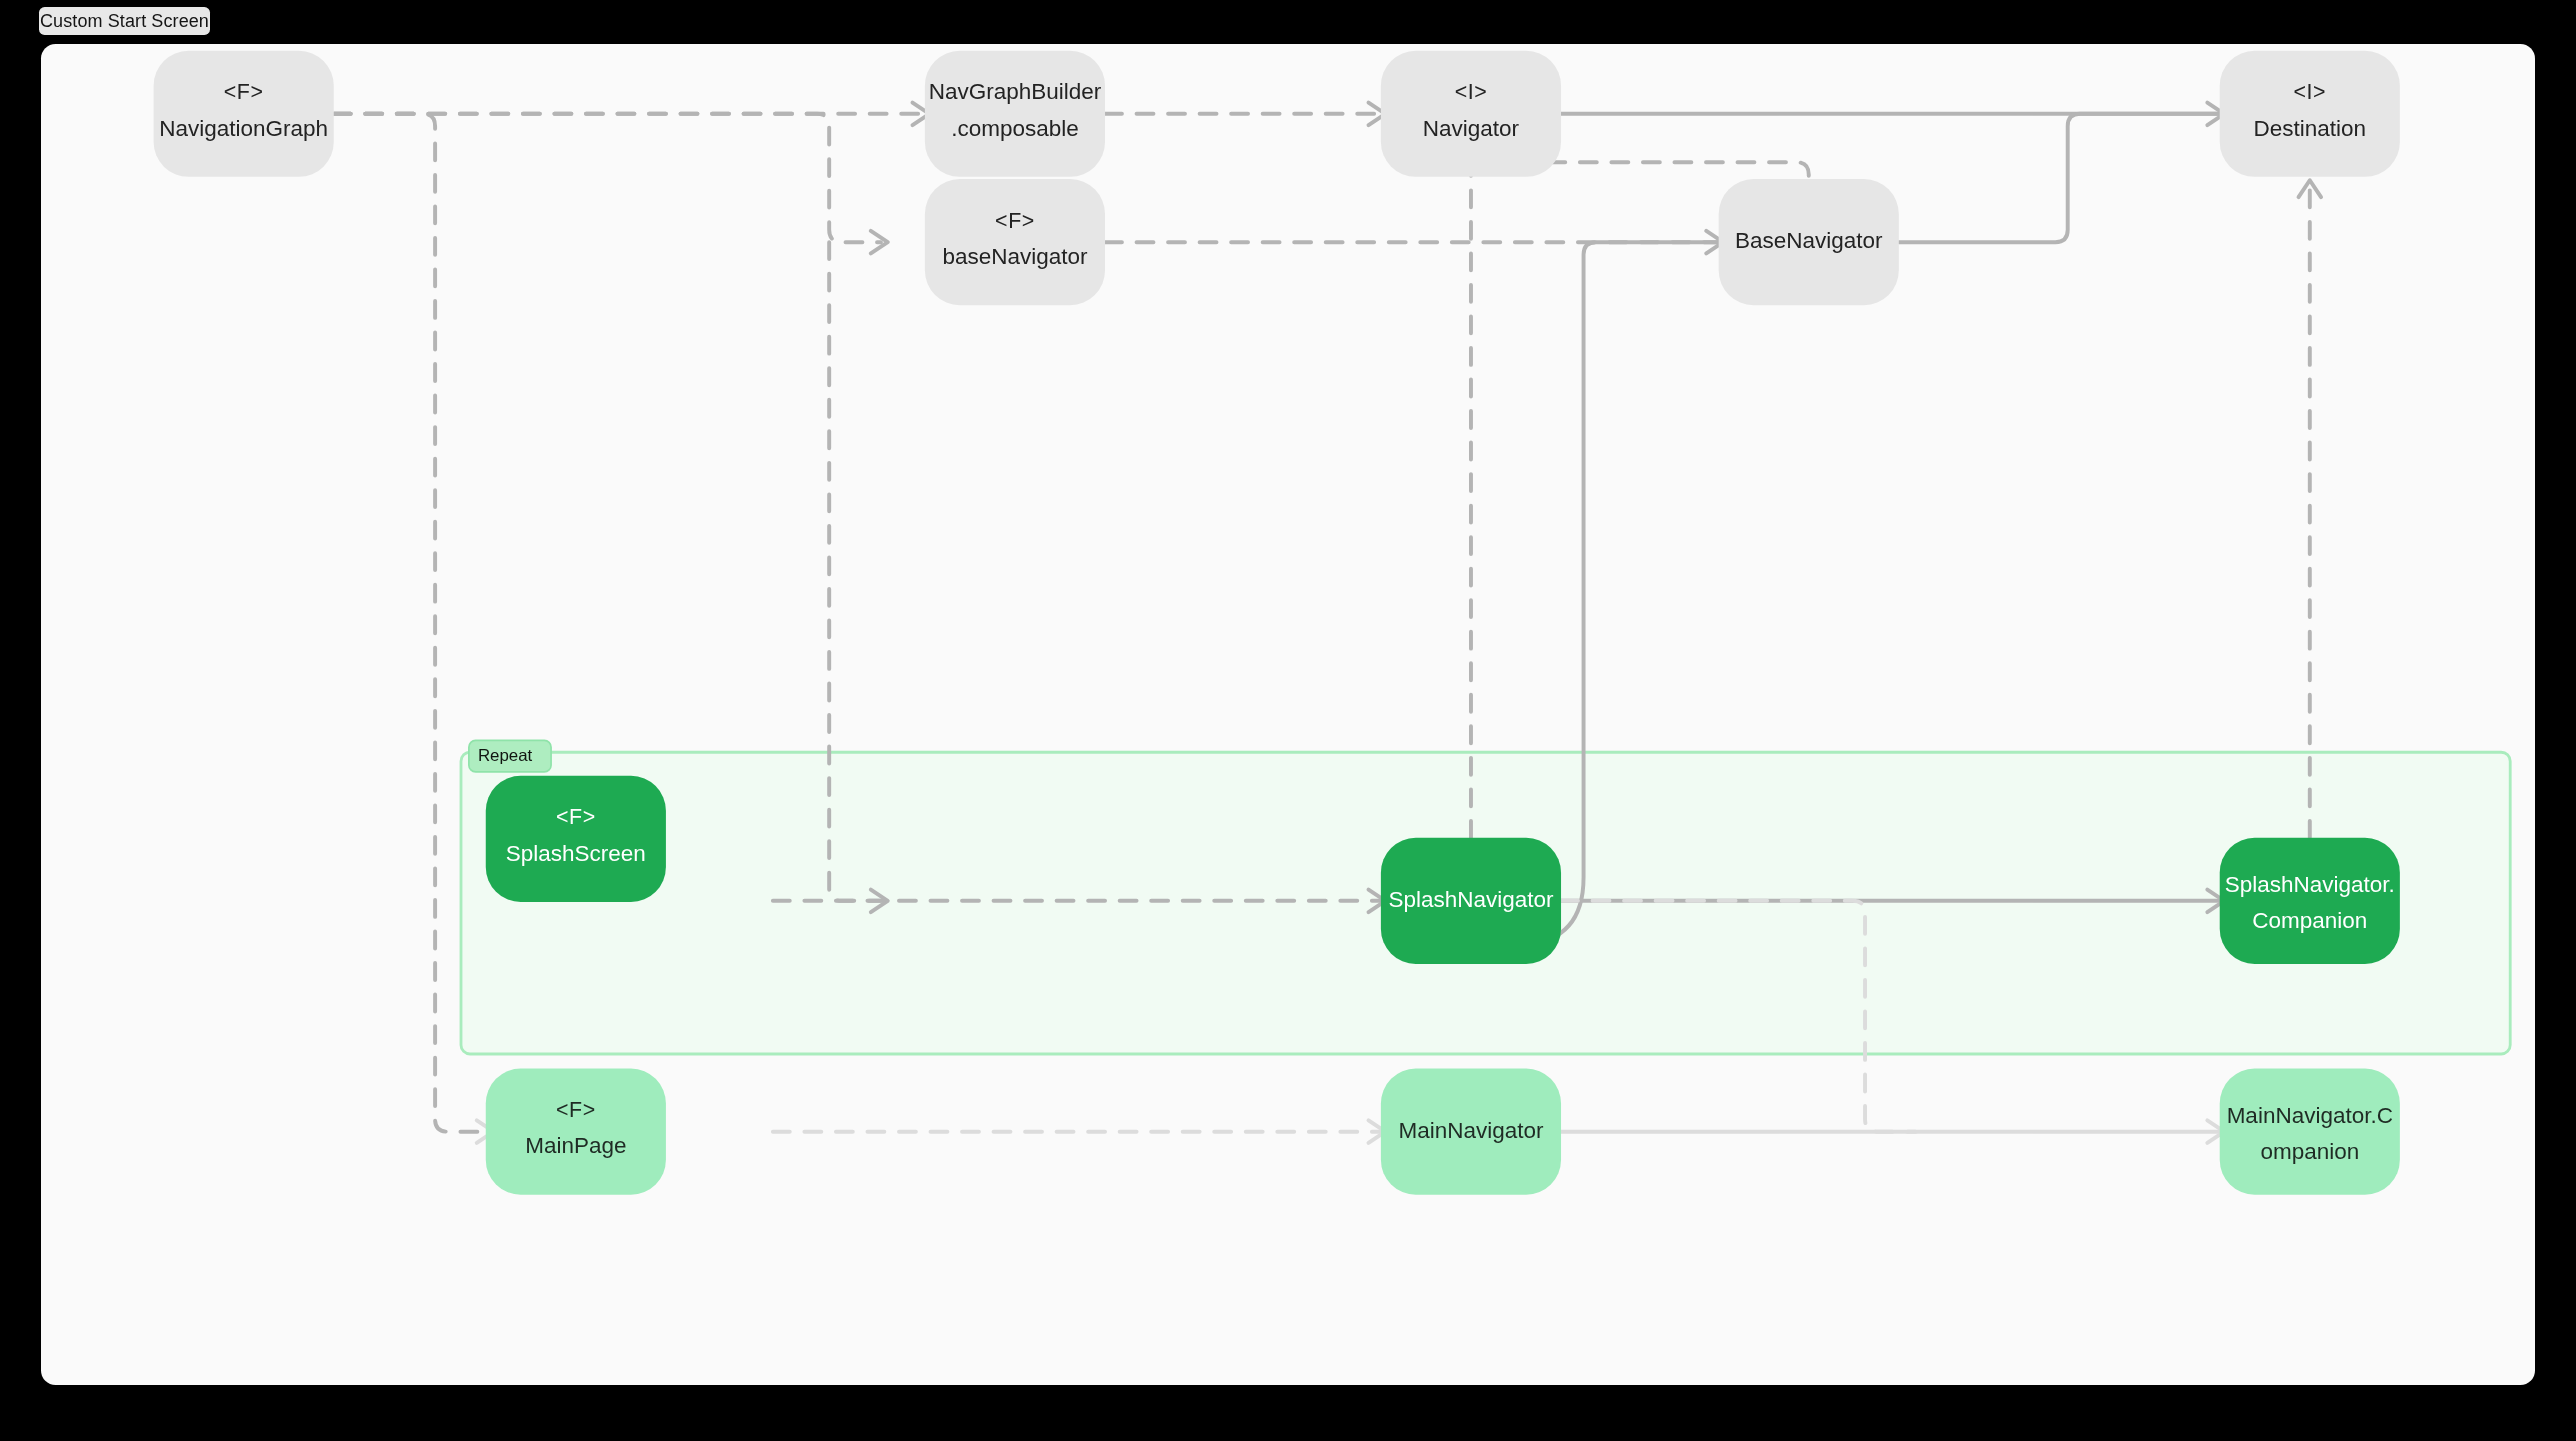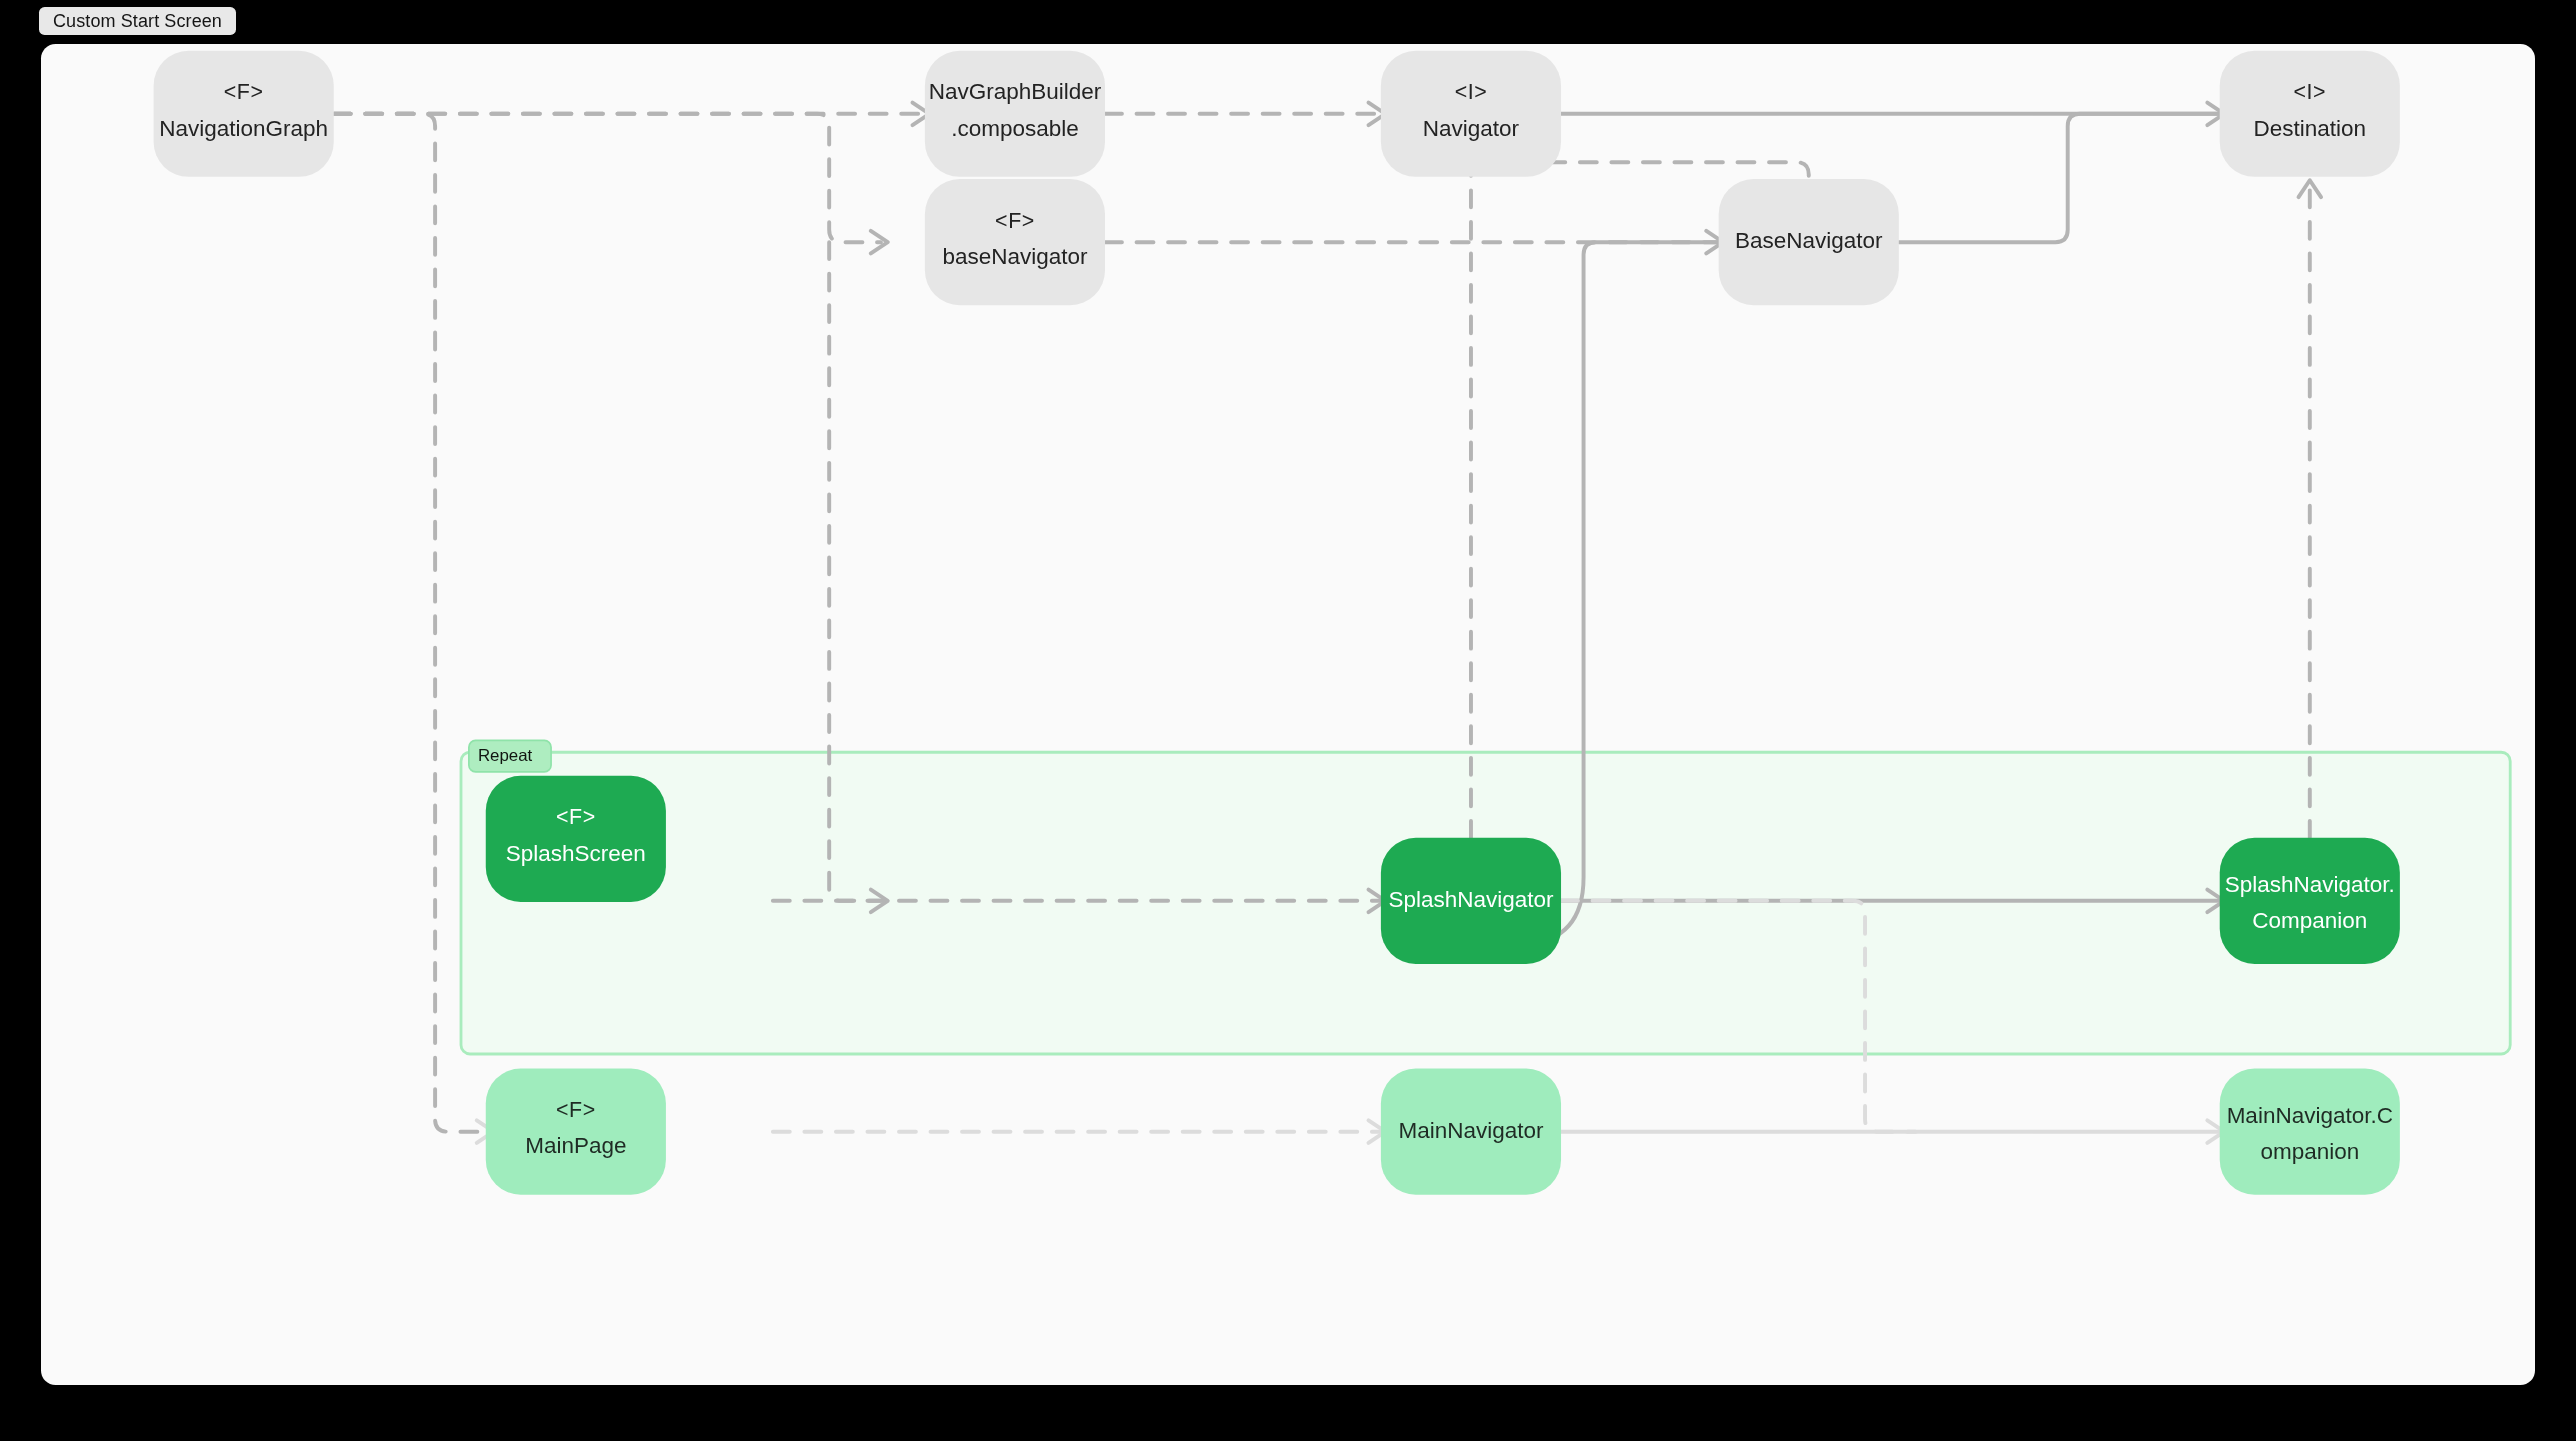--- a/index.html
+++ b/index.html
@@ -21,21 +21,21 @@
   }
 
   
   #title-chip {
     position: absolute;
     left: 39px;
     top: 7.3px;
     height: 28px;
     display: flex;
     align-items: center;
-    padding: 0 14px;
+    padding: 0 1px;
     background: #e8e8e8;
     color: #151515;
     border-radius: 5.6px;
     font-size: 18px;
     line-height: 1;
     letter-spacing: 0.1px;
     white-space: nowrap;
     z-index: 40;
   }
 

